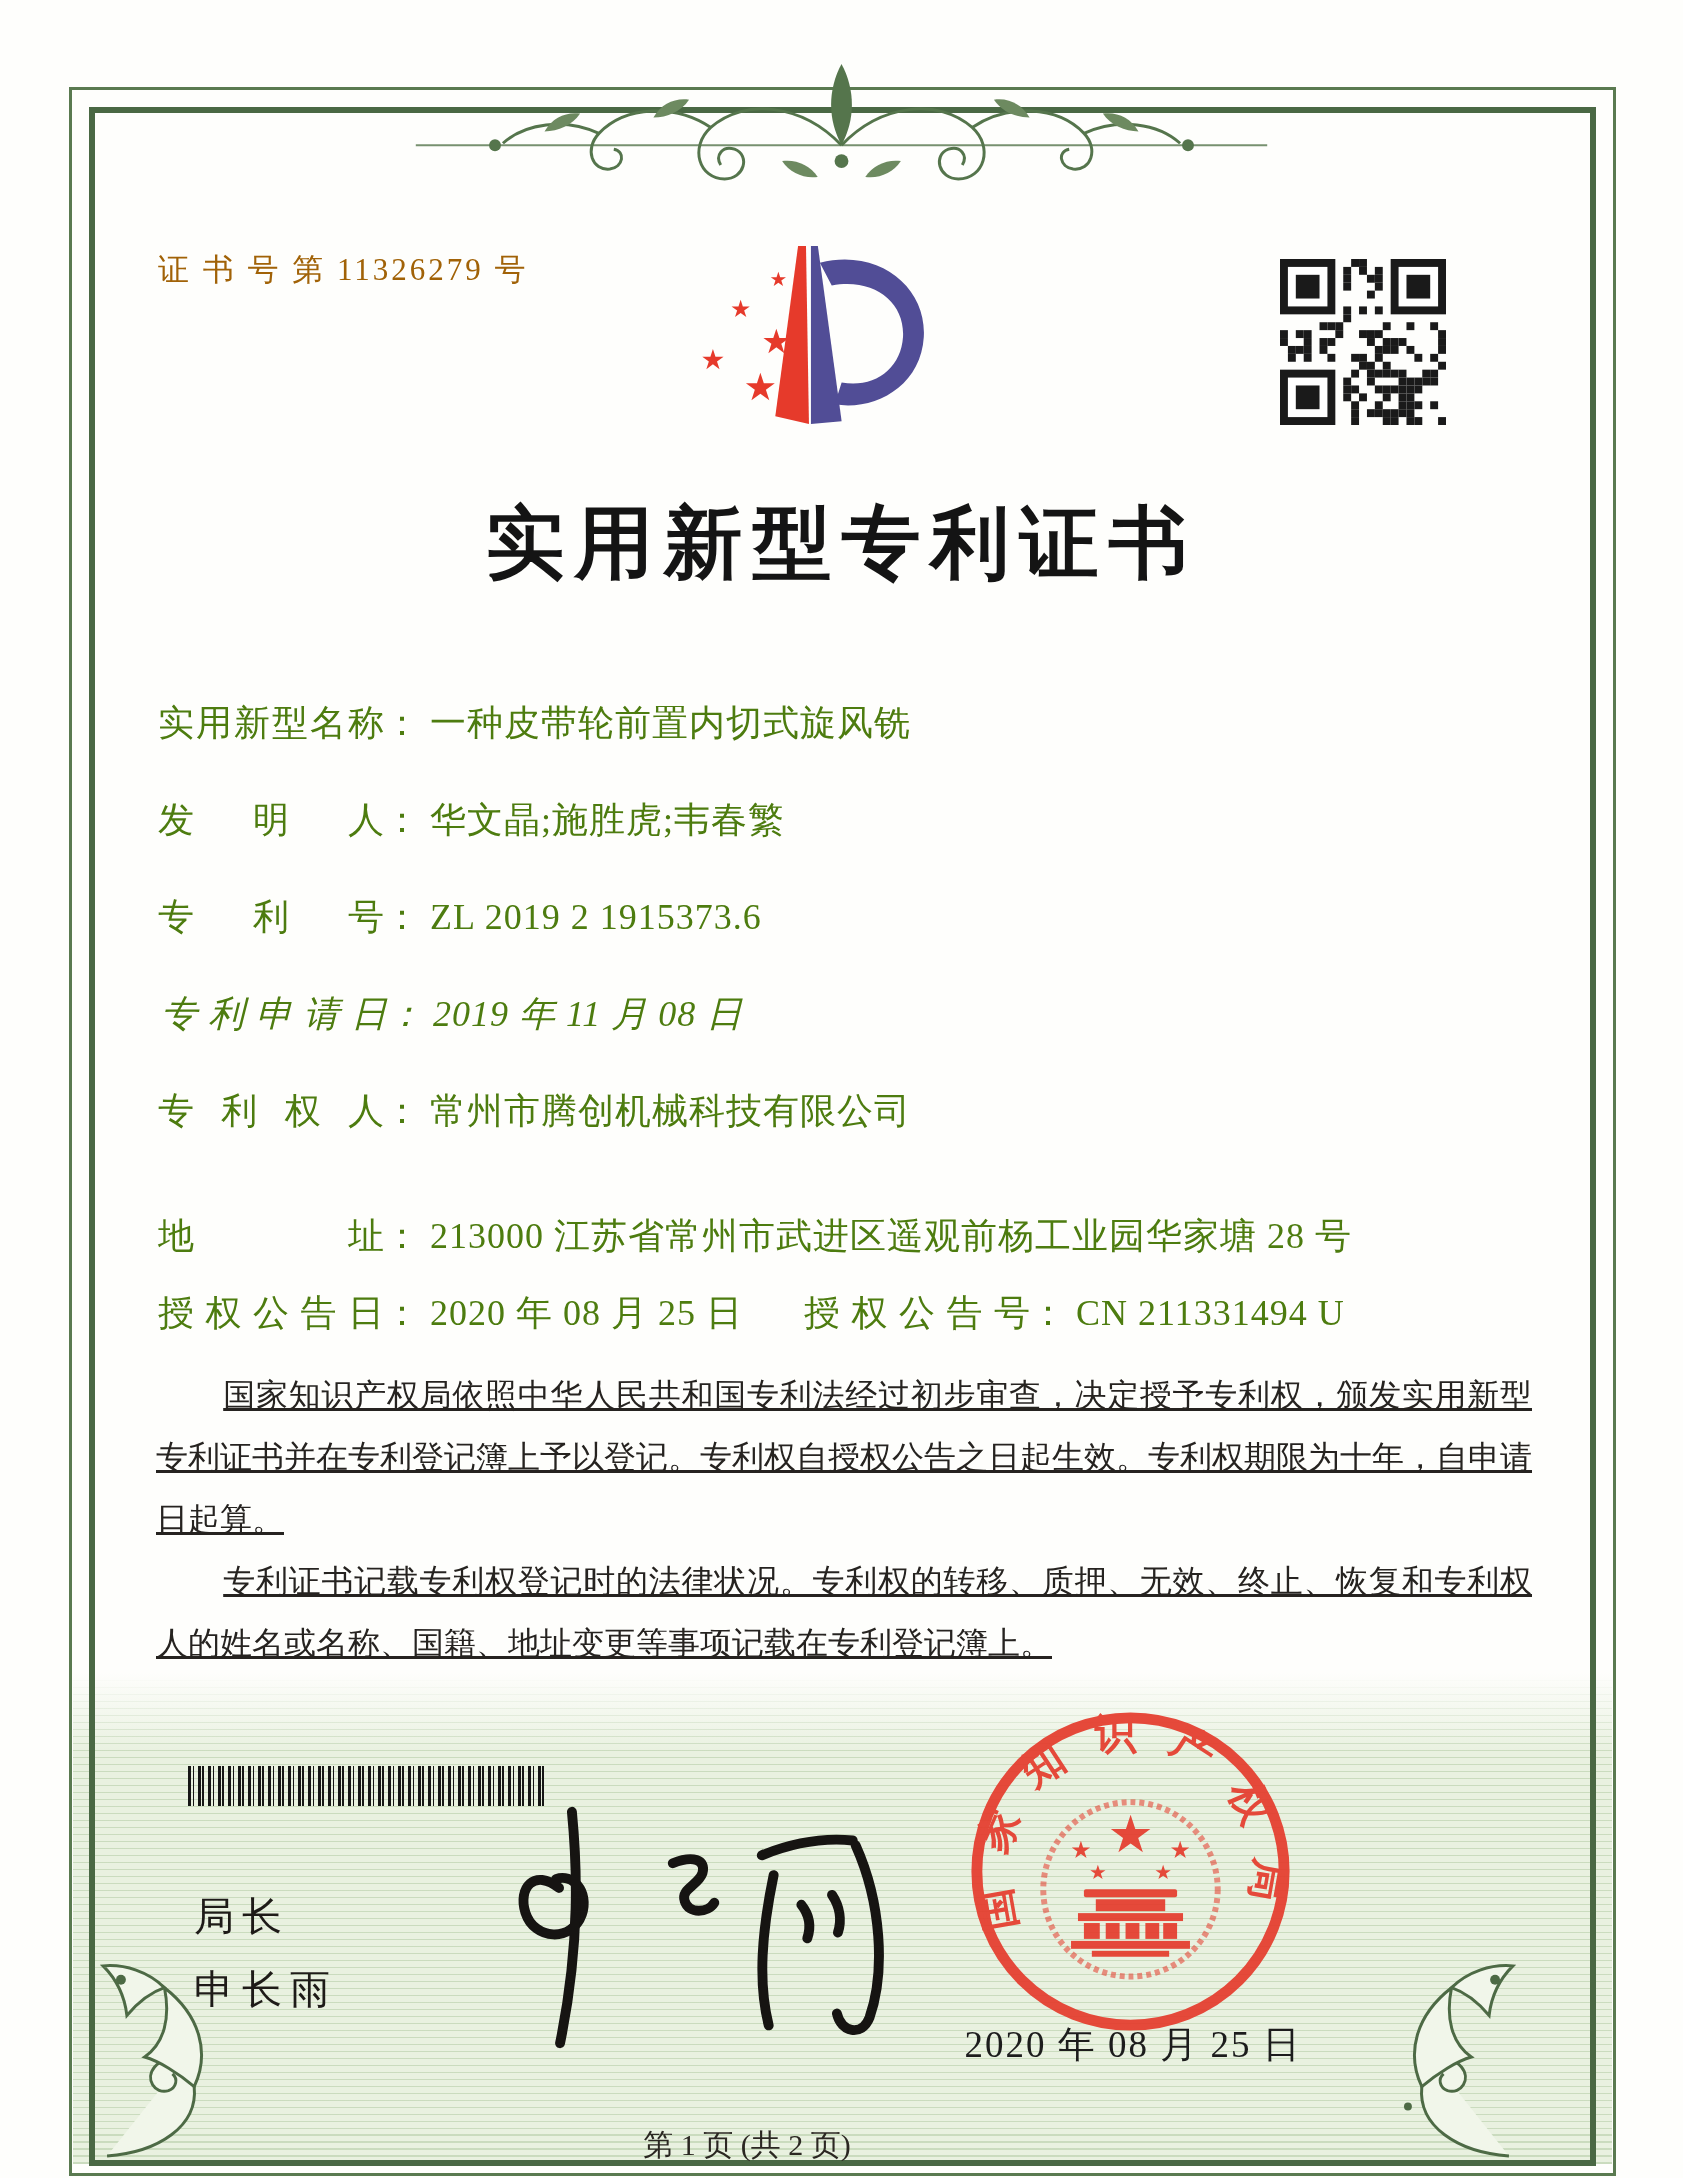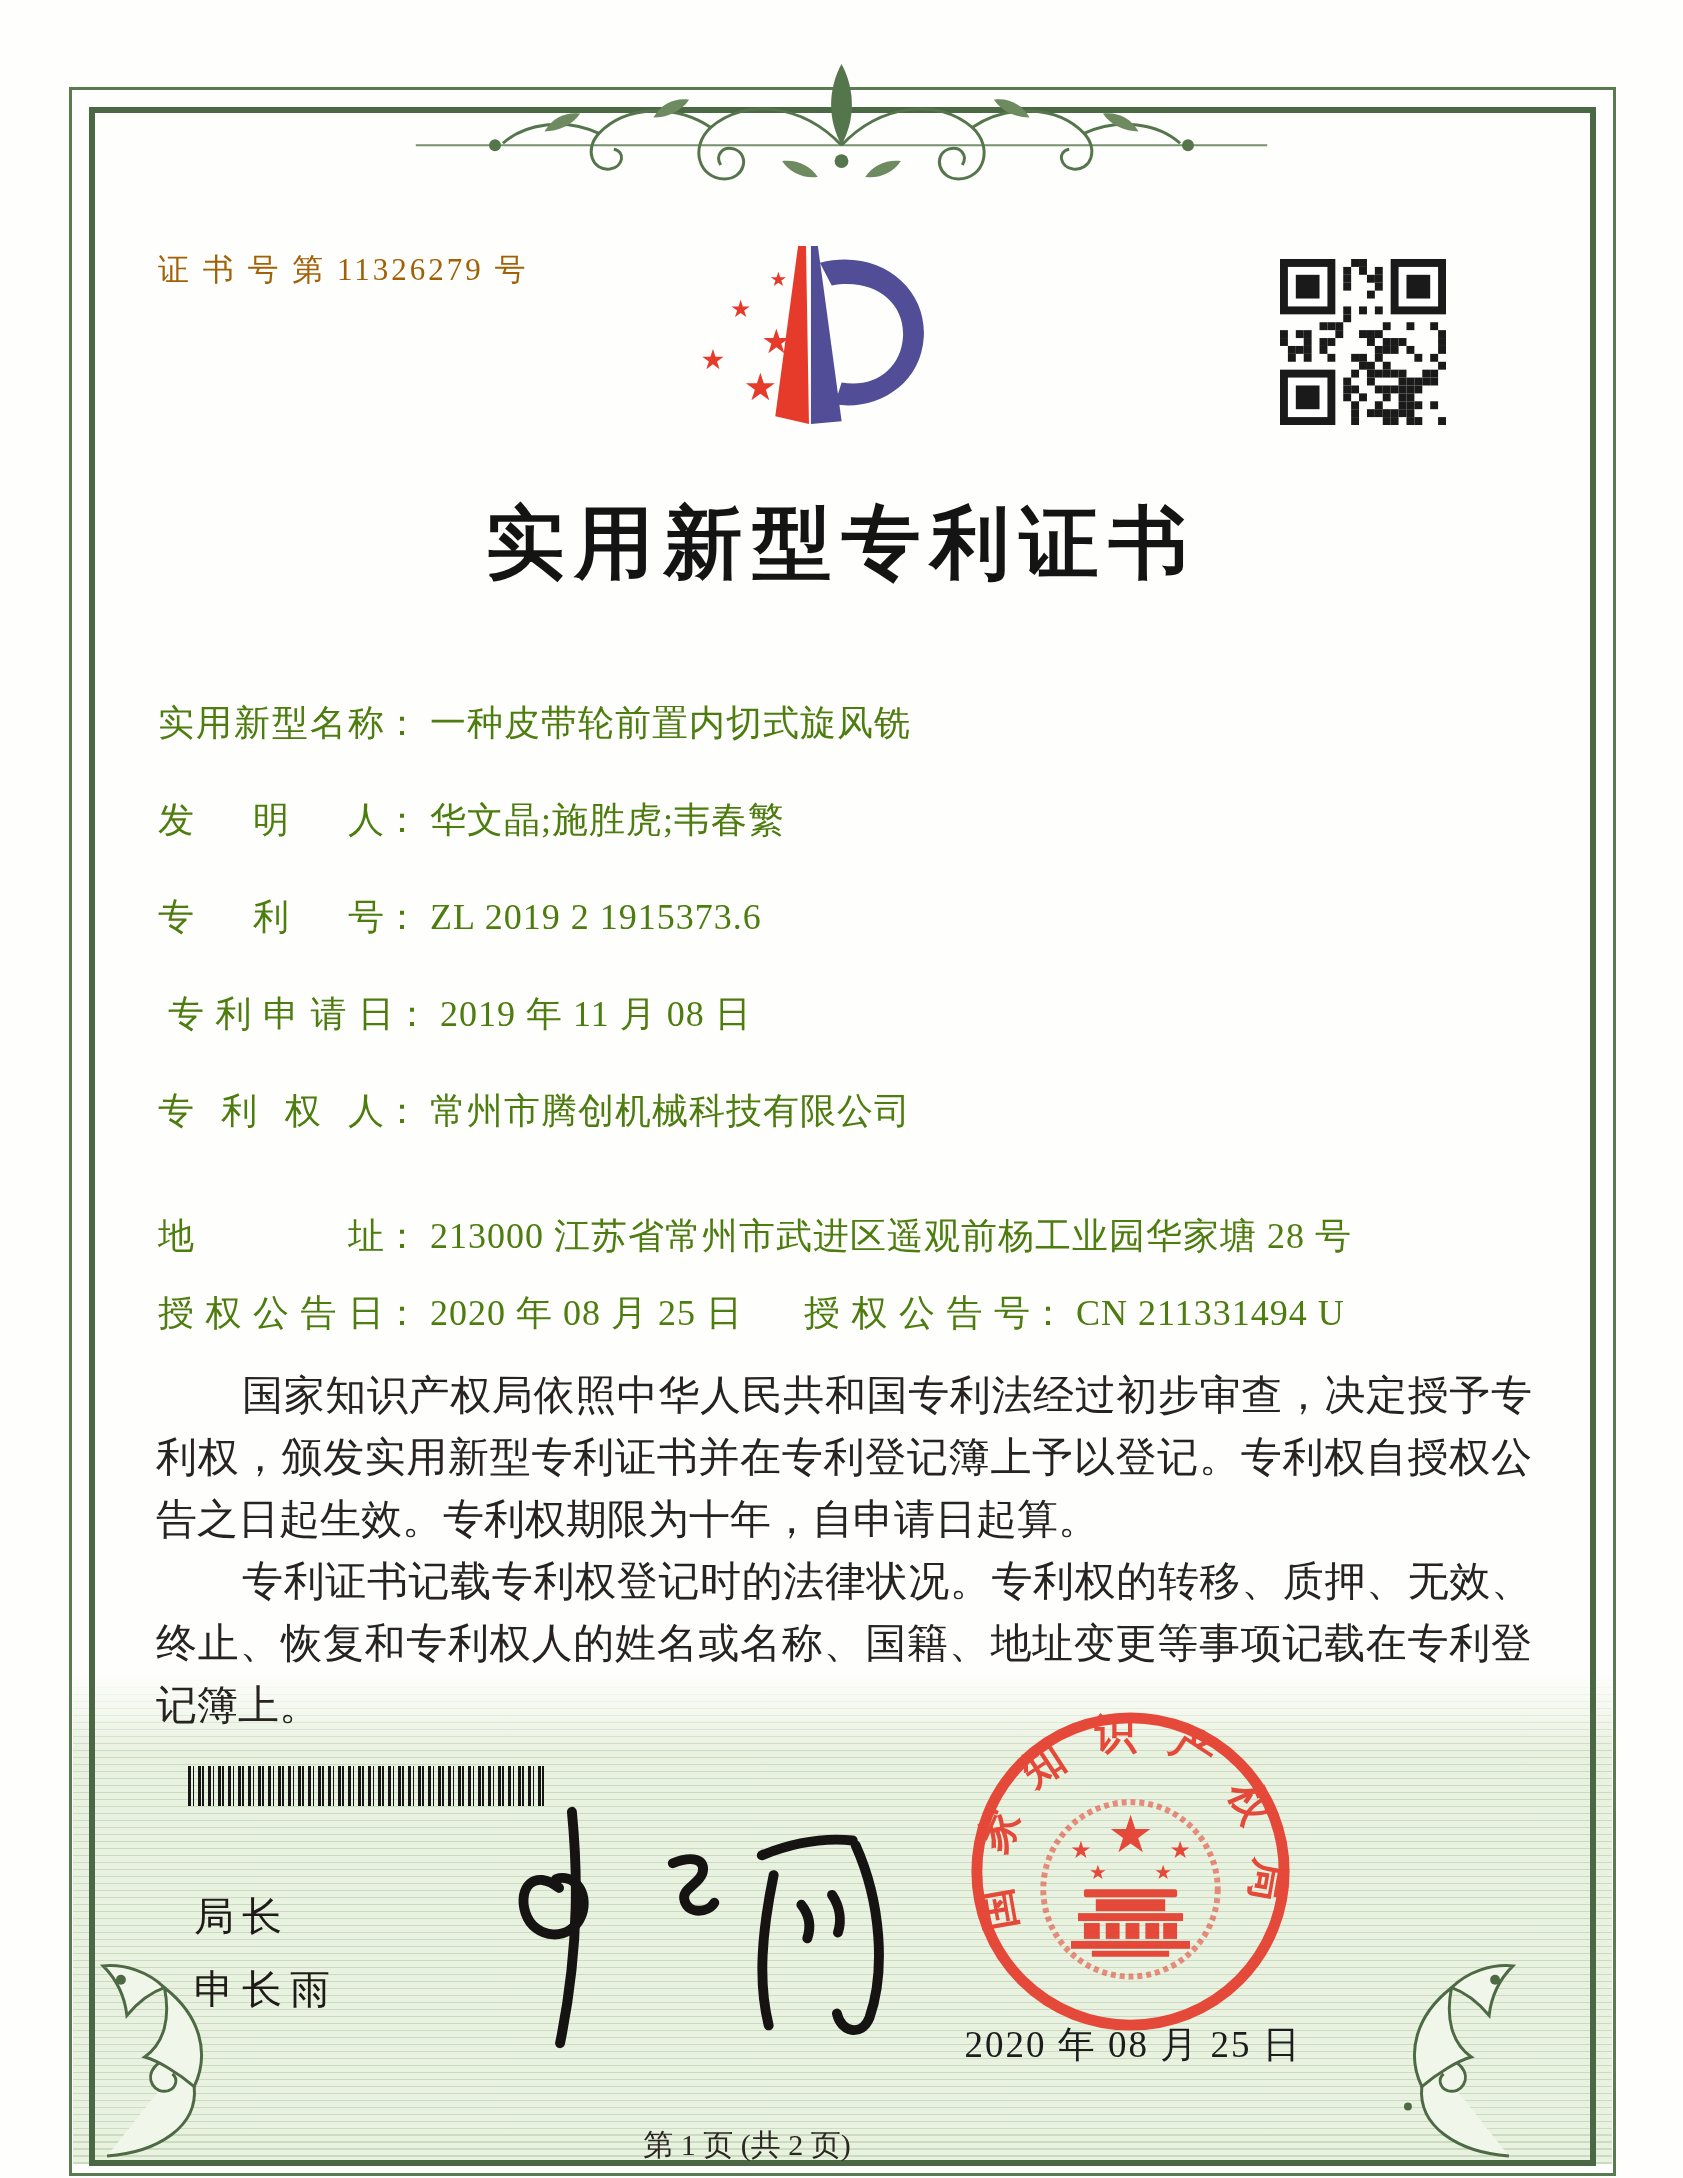--- a/index.html
+++ b/index.html
@@ -27,22 +27,22 @@
 
   .title{left:0;width:100%;top:491px;text-align:center;font-size:79px;font-weight:bold;
          letter-spacing:10px;color:#141414;}
 
   .field{white-space:nowrap;font-size:36px;color:#4d7c0f;}
   .flabel{display:inline-block;width:226px;text-align:justify;text-align-last:justify;
           -moz-text-align-last:justify;text-justify:inter-character;vertical-align:bottom;}
   .fcolon{display:inline-block;margin-right:10px;}
   .fvalue{letter-spacing:1px;}
 
-  .paras{left:156px;top:1364px;width:1376px;font-size:41px;line-height:62px;
-         text-align:justify;color:#262320;}
+  .paras{left:156px;top:1364px;width:1376px;font-size:32px;line-height:62px;
+         text-align:justify;color:#262320;text-decoration:underline;}
   .paras p{margin:0;text-indent:2.1em;}
 
   .barcode{left:188px;top:1766px;width:358px;height:40px;
     background:repeating-linear-gradient(90deg,
       #161616 0 3px,rgba(0,0,0,0) 3px 5px,
       #161616 5px 6px,rgba(0,0,0,0) 6px 10px,
       #161616 10px 13px,rgba(0,0,0,0) 13px 14px,
       #161616 14px 16px,rgba(0,0,0,0) 16px 20px);
   }
 
@@ -243,21 +243,21 @@
 
   <div class="abs field" style="left:158px;top:699px;">
     <span class="flabel">实用新型名称</span><span class="fcolon">：</span><span class="fvalue">一种皮带轮前置内切式旋风铣</span>
   </div>
   <div class="abs field" style="left:158px;top:796px;">
     <span class="flabel">发明人</span><span class="fcolon">：</span><span class="fvalue">华文晶;施胜虎;韦春繁</span>
   </div>
   <div class="abs field" style="left:158px;top:893px;">
     <span class="flabel">专利号</span><span class="fcolon">：</span><span class="fvalue">ZL 2019 2 1915373.6</span>
   </div>
-  <div class="abs field" style="left:168px;top:990px;">
+  <div class="abs field" style="left:161px;top:990px;font-style:italic;">
     <span class="flabel">专利申请日</span><span class="fcolon">：</span><span class="fvalue">2019 年 11 月 08 日</span>
   </div>
   <div class="abs field" style="left:158px;top:1087px;">
     <span class="flabel">专利权人</span><span class="fcolon">：</span><span class="fvalue">常州市腾创机械科技有限公司</span>
   </div>
   <div class="abs field" style="left:158px;top:1188px;margin-top:24px;">
     <span class="flabel">地址</span><span class="fcolon">：</span><span class="fvalue">213000 江苏省常州市武进区遥观前杨工业园华家塘 28 号</span>
   </div>
 
   <div class="abs field" style="left:158px;top:1289px;">

